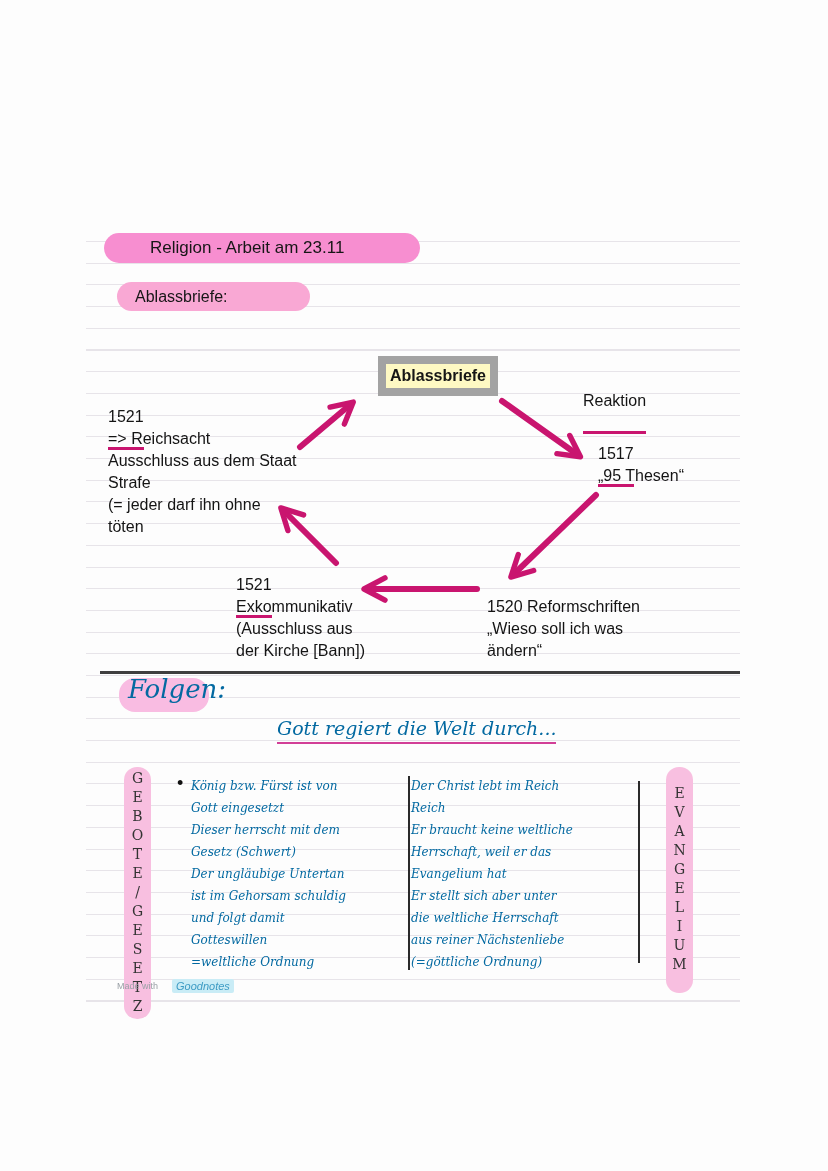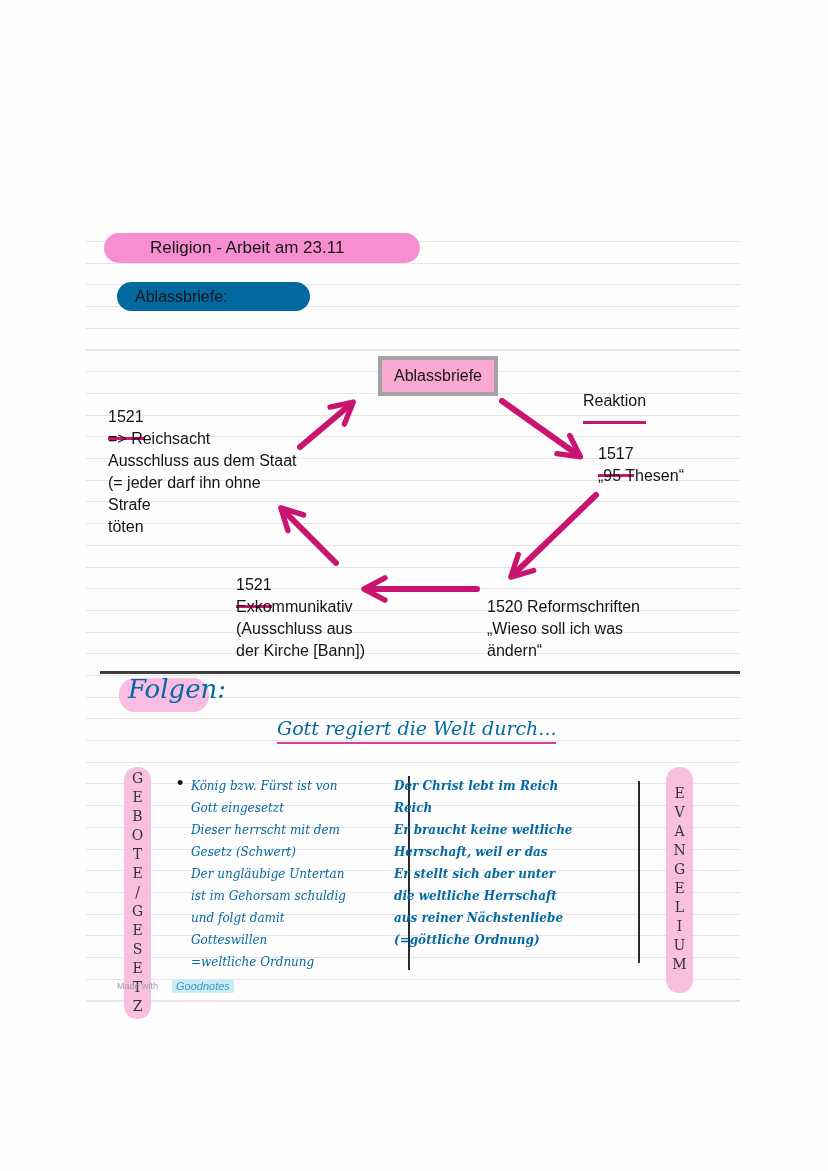--- a/index.html
+++ b/index.html
@@ -12,33 +12,34 @@
   
   .rules {
     position:absolute; left:86px; top:241px; width:654px; height:767px;
     background:repeating-linear-gradient(to bottom, #e7e4e9 0 1px, transparent 1px 21.7px);
     pointer-events:none;
   }
   .abs { position:absolute; }
   .pill { position:absolute; border-radius:15px; }
   .typed { font-size:16px; line-height:22px; color:#141414; }
   .hand  { font-family:"DejaVu Serif", serif; font-style:italic; color:#0369a1; }
-  .u-mag { display:inline-block; border-bottom:3px solid #c9156f; padding-bottom:9px; }
+  .u-mag { display:inline-block; border-bottom:3px solid #c9156f; padding-bottom:19px; }
 
   .title-pill { left:104px; top:233px; width:316px; height:30px; background:#f78ed0; }
   .title-text { padding-left:46px; line-height:30px; font-size:17px; }
 
-  .subtitle-pill { left:117px; top:282px; width:193px; height:29px; background:#0369a1; }
+  .subtitle-pill { left:117px; top:282px; width:193px; height:29px; background:#f9a8d4; }
   .subtitle-text { padding-left:18px; line-height:29px; font-size:16px; }
 
   .center-box {
     left:378px; top:356px; width:120px; height:40px;
-    border:4px solid #a3a3a3; background:#f9a8d4;
+    border:8px solid #a3a3a3; background:#fef9c3;
     display:flex; align-items:center; justify-content:center;
     font-size:16px;
+    font-weight:bold;
   }
   .reaktion { left:583px; top:390px; }
   .n1517 { left:598px; top:443px; }
   .n1521-state { left:108px; top:406px; }
   .n1521-church { left:236px; top:574px; }
   .n1520 { left:487px; top:596px; }
   .typed div { height:22px; }
 
   .divider { left:100px; top:671px; width:640px; height:2.5px; background:#3f3f3f; }
 
@@ -53,21 +54,21 @@
   .vbar-right { left:666px; top:767px; height:226px; }
   .vtext {
     writing-mode:vertical-rl; text-orientation:upright;
     font-family:"DejaVu Serif", serif; font-size:14px; letter-spacing:3px; color:#333;
   }
 
   .bullet { left:177px; top:773px; font-size:18px; color:#111; }
   .col { line-height:22px; font-size:12px; }
   .col div { height:22px; white-space:nowrap; }
   .left-col  { left:191px; top:775px; width:214px; }
-  .right-col { left:394px; top:775px; width:218px;font-weight:bold; }
+  .right-col { left:411px; top:775px; width:218px; }
   .vline-mid   { left:408px; top:776px; width:2px; height:194px; background:#2a2a2a; }
   .vline-right { left:638px; top:781px; width:2px; height:182px; background:#2a2a2a; }
 
   .watermark { left:117px; top:979px; z-index:5; display:flex; align-items:center; gap:14px;text-align:right; }
   .wm-made { font-size:9px; color:#9aa0a6; }
   .wm-app  { font-size:11px; color:#3d9bc4; background:#c9ecf6; padding:1px 4px; border-radius:2px;font-style:italic; }
 
   svg.arrows { position:absolute; left:0; top:0; pointer-events:none; }
 </style>
 </head>
@@ -92,22 +93,22 @@
 
   <div class="abs typed n1517">
     <div><span class="u-mag">1517</span></div>
     <div>„95 Thesen“</div>
   </div>
 
   <div class="abs typed n1521-state">
     <div><span class="u-mag">1521</span></div>
     <div>=&gt; Reichsacht</div>
     <div>Ausschluss aus dem Staat</div>
+    <div>Strafe</div>
     <div>(= jeder darf ihn ohne</div>
-    <div>Strafe</div>
     <div>töten</div>
   </div>
 
   <div class="abs typed n1521-church">
     <div><span class="u-mag">1521</span></div>
     <div>Exkommunikativ</div>
     <div>(Ausschluss aus</div>
     <div>der Kirche [Bann])</div>
   </div>
 
@@ -160,20 +161,21 @@
     <div>=weltliche Ordnung</div>
   </div>
 
   <div class="abs vline-mid"></div>
 
   <div class="abs hand col right-col">
     <div>Der Christ lebt im Reich</div>
     <div>Reich</div>
     <div>Er braucht keine weltliche</div>
     <div>Herrschaft, weil er das</div>
+    <div>Evangelium hat</div>
     <div>Er stellt sich aber unter</div>
     <div>die weltliche Herrschaft</div>
     <div>aus reiner Nächstenliebe</div>
     <div>(=göttliche Ordnung)</div>
   </div>
 
   <div class="abs vline-right"></div>
 
   <div class="abs watermark">
     <span class="wm-made">Made with</span>

